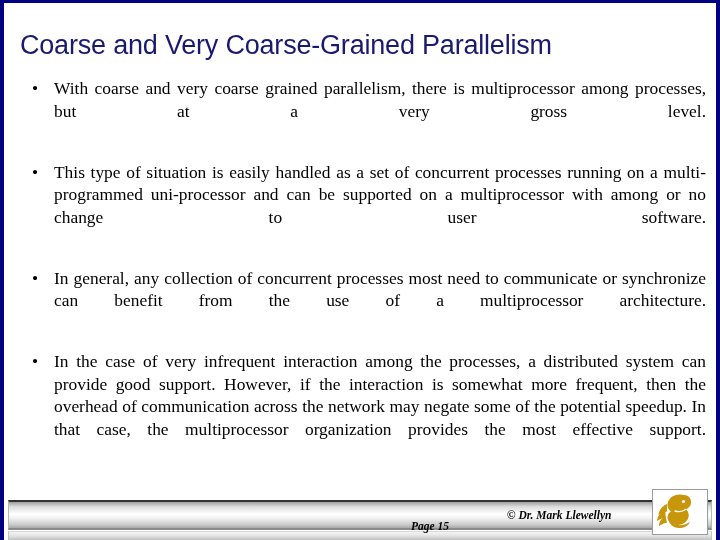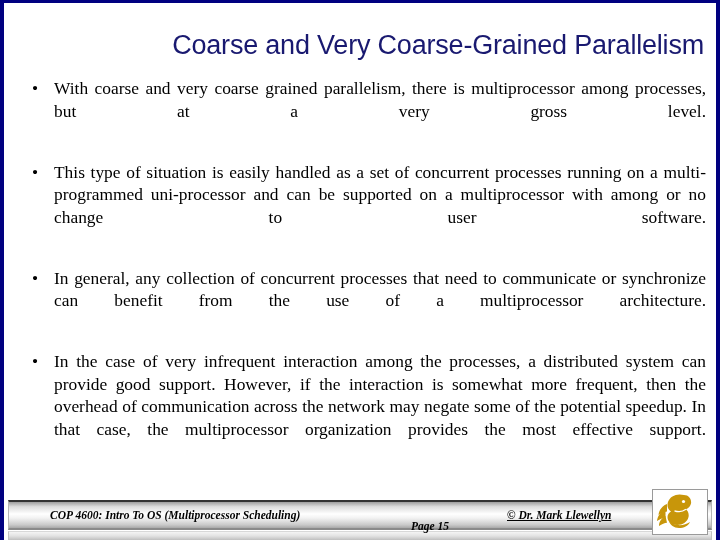--- a/index.html
+++ b/index.html
@@ -26,21 +26,21 @@
     border-bottom: 0;
     overflow: hidden;
   }
 
   
   #title {
     position: absolute;
     left: 16px;
     top: 26px;
     width: 684px;
-    text-align: right;
+    text-align: left;
     font-family: "Liberation Sans", "DejaVu Sans", sans-serif;
     font-size: 27px;
     line-height: 32px;
     font-weight: 400;
     color: #191970;
     letter-spacing: -0.2px;
     white-space: nowrap;
   }
 
   
@@ -107,21 +107,21 @@
     align-items: center;
     font-family: "Liberation Serif", "DejaVu Serif", serif;
     font-size: 11.5px;
     font-weight: bold;
     font-style: italic;
     color: #000000;
     white-space: nowrap;
   }
   #footer-course { position: absolute; left: 42px; }
   #footer-page   { position: absolute; left: 403px; margin-top: 22px; }
-  #footer-copy   { position: absolute; left: 499px; text-decoration: underline; }
+  #footer-copy   { position: absolute; left: 499px; }
 
   
   #footer-under {
     position: absolute;
     left: 4px;
     top: 528px;
     width: 704px;
     height: 12px;
     background: linear-gradient(to bottom,
                 #f4f4f4 0%,
@@ -162,35 +162,34 @@
       <span class="txt">With coarse and very coarse grained parallelism, there is multiprocessor among processes, but at a very gross level.</span>
     </div>
 
     <div class="bullet">
       <span class="dot">•</span>
       <span class="txt">This type of situation is easily handled as a set of concurrent processes running on a multi-programmed uni-processor and can be supported on a multiprocessor with among or no change to user software.</span>
     </div>
 
     <div class="bullet">
       <span class="dot">•</span>
-      <span class="txt">In general, any collection of concurrent processes that need to communicate or synchronize can benefit from the use of a multiprocessor architecture.</span>
+      <span class="txt">In general, any collection of concurrent processes most need to communicate or synchronize can benefit from the use of a multiprocessor architecture.</span>
     </div>
 
     <div class="bullet">
       <span class="dot">•</span>
       <span class="txt">In the case of very infrequent interaction among the processes, a distributed system can provide good support.  However, if the interaction is somewhat more frequent, then the overhead of communication across the network may negate some of the potential speedup.  In that case, the multiprocessor organization provides the most effective support.</span>
     </div>
 
   </div>
 
   <div id="footer-bar"></div>
   <div id="footer-under"></div>
 
   <div id="footer-text">
-    <span id="footer-course">COP 4600: Intro To OS  (Multiprocessor Scheduling)</span>
     <span id="footer-page">Page 15</span>
     <span id="footer-copy">© Dr. Mark Llewellyn</span>
   </div>
 
   <div id="logo-box">
     <svg width="54" height="44" viewBox="0 0 54 44">
       <rect x="0" y="0" width="54" height="44" fill="#ffffff"></rect>
       <g fill="#C8960A">
 
         <path d="M31 5

